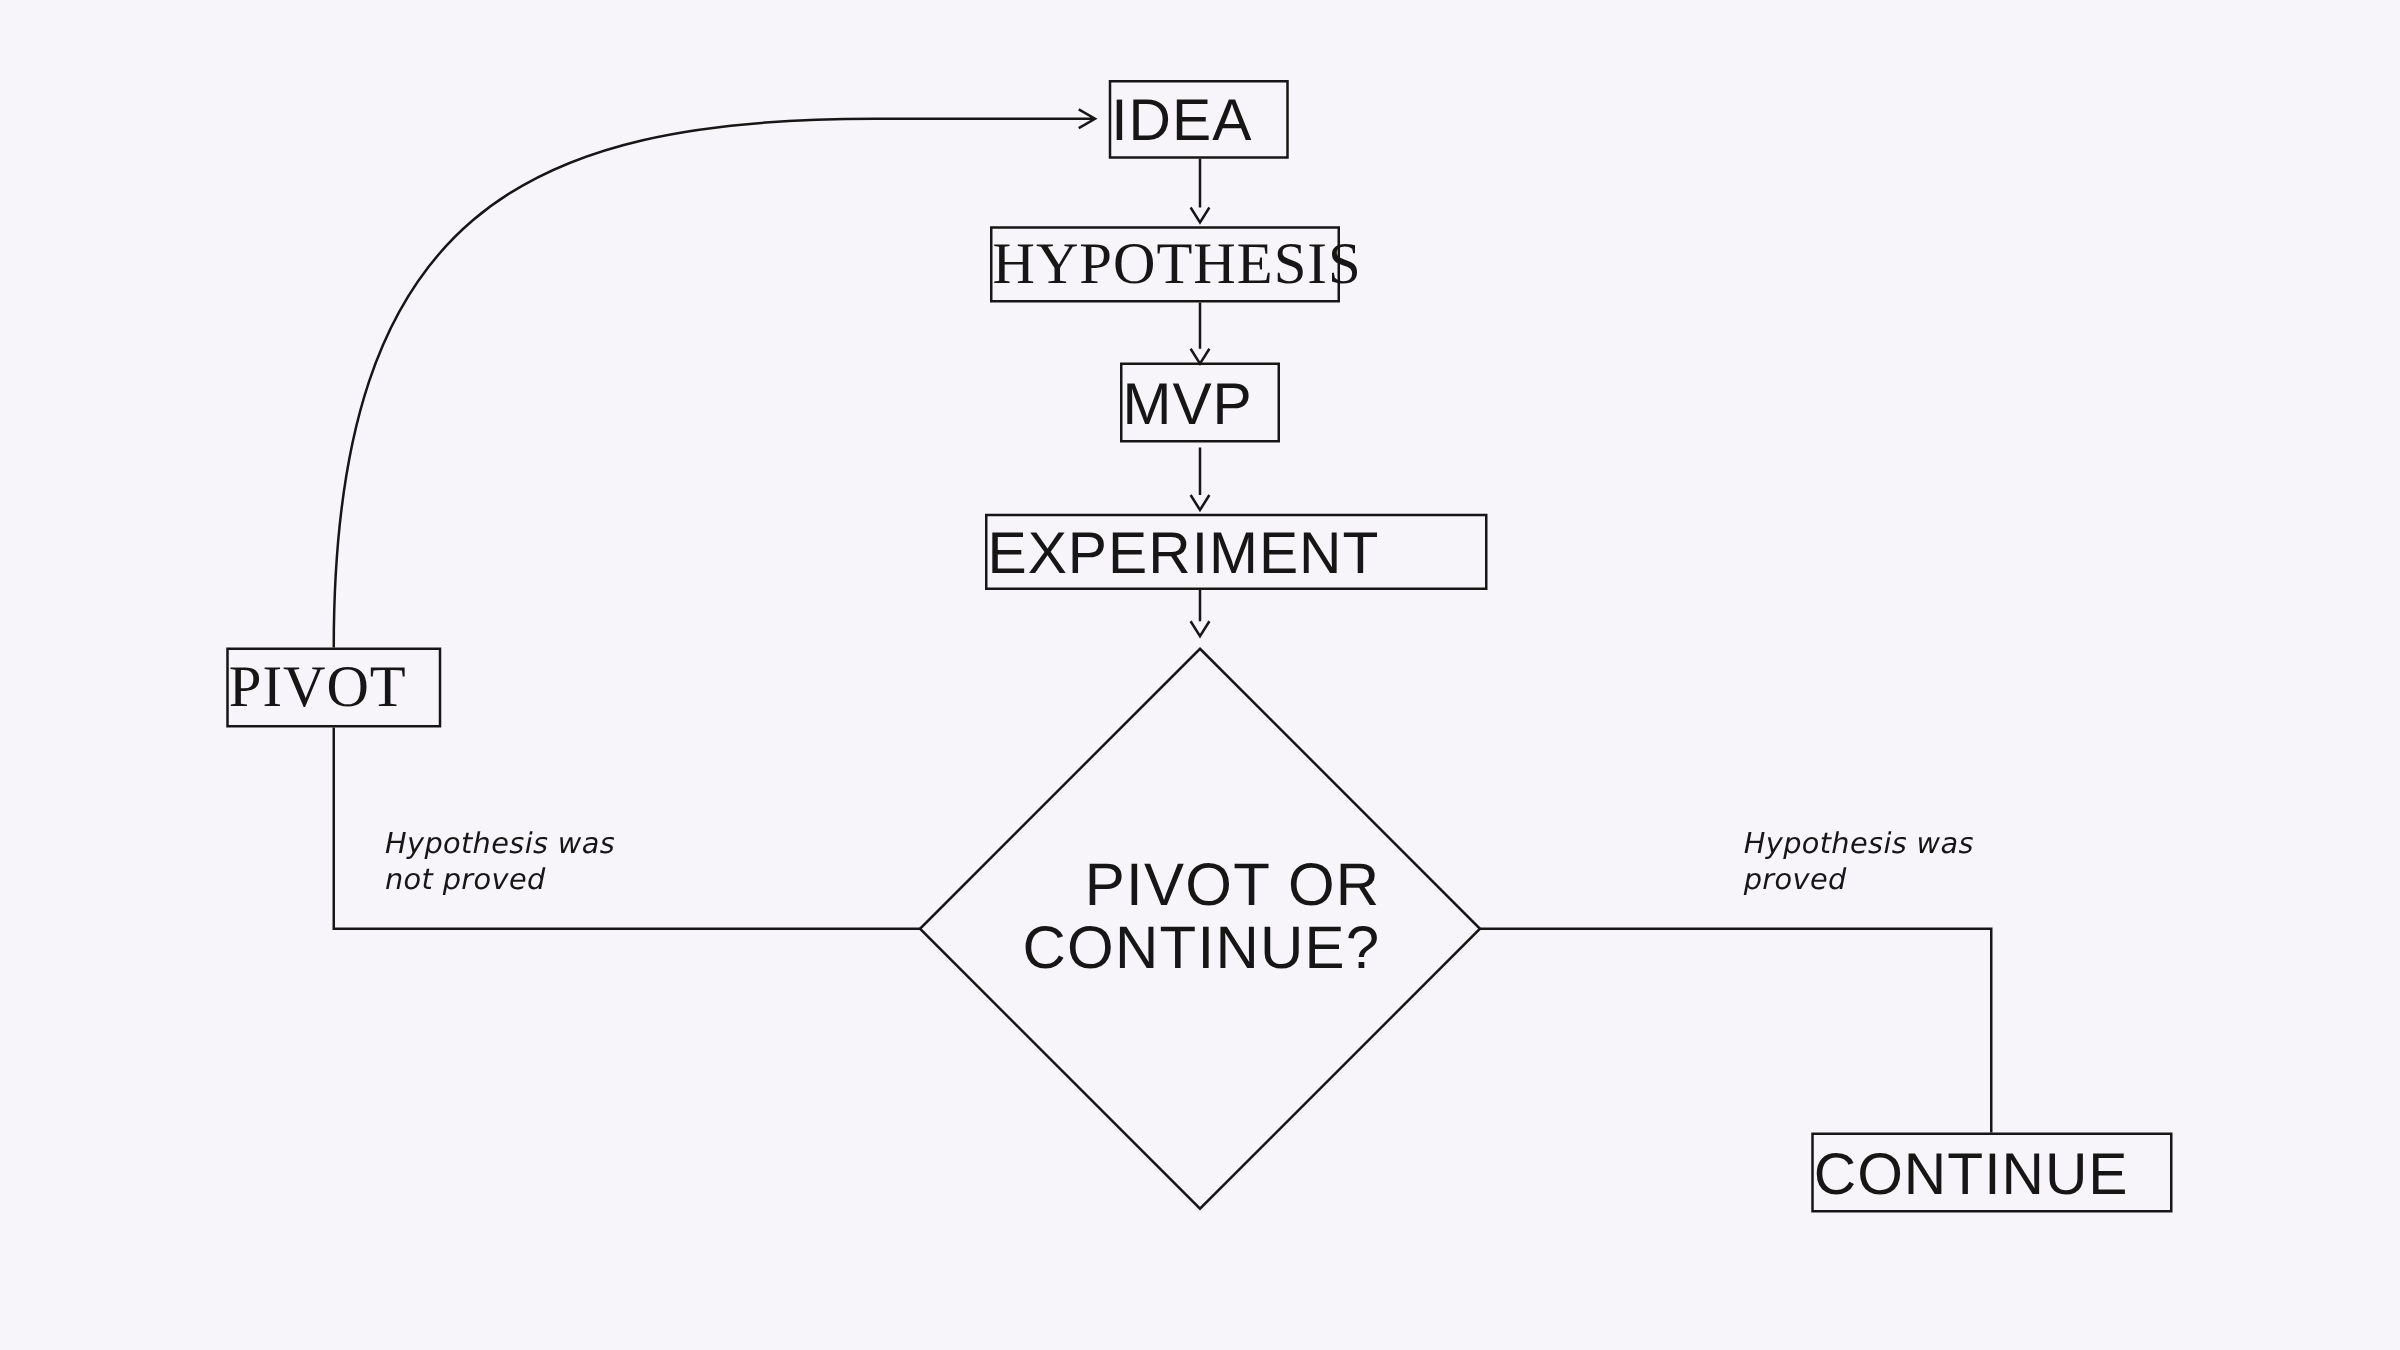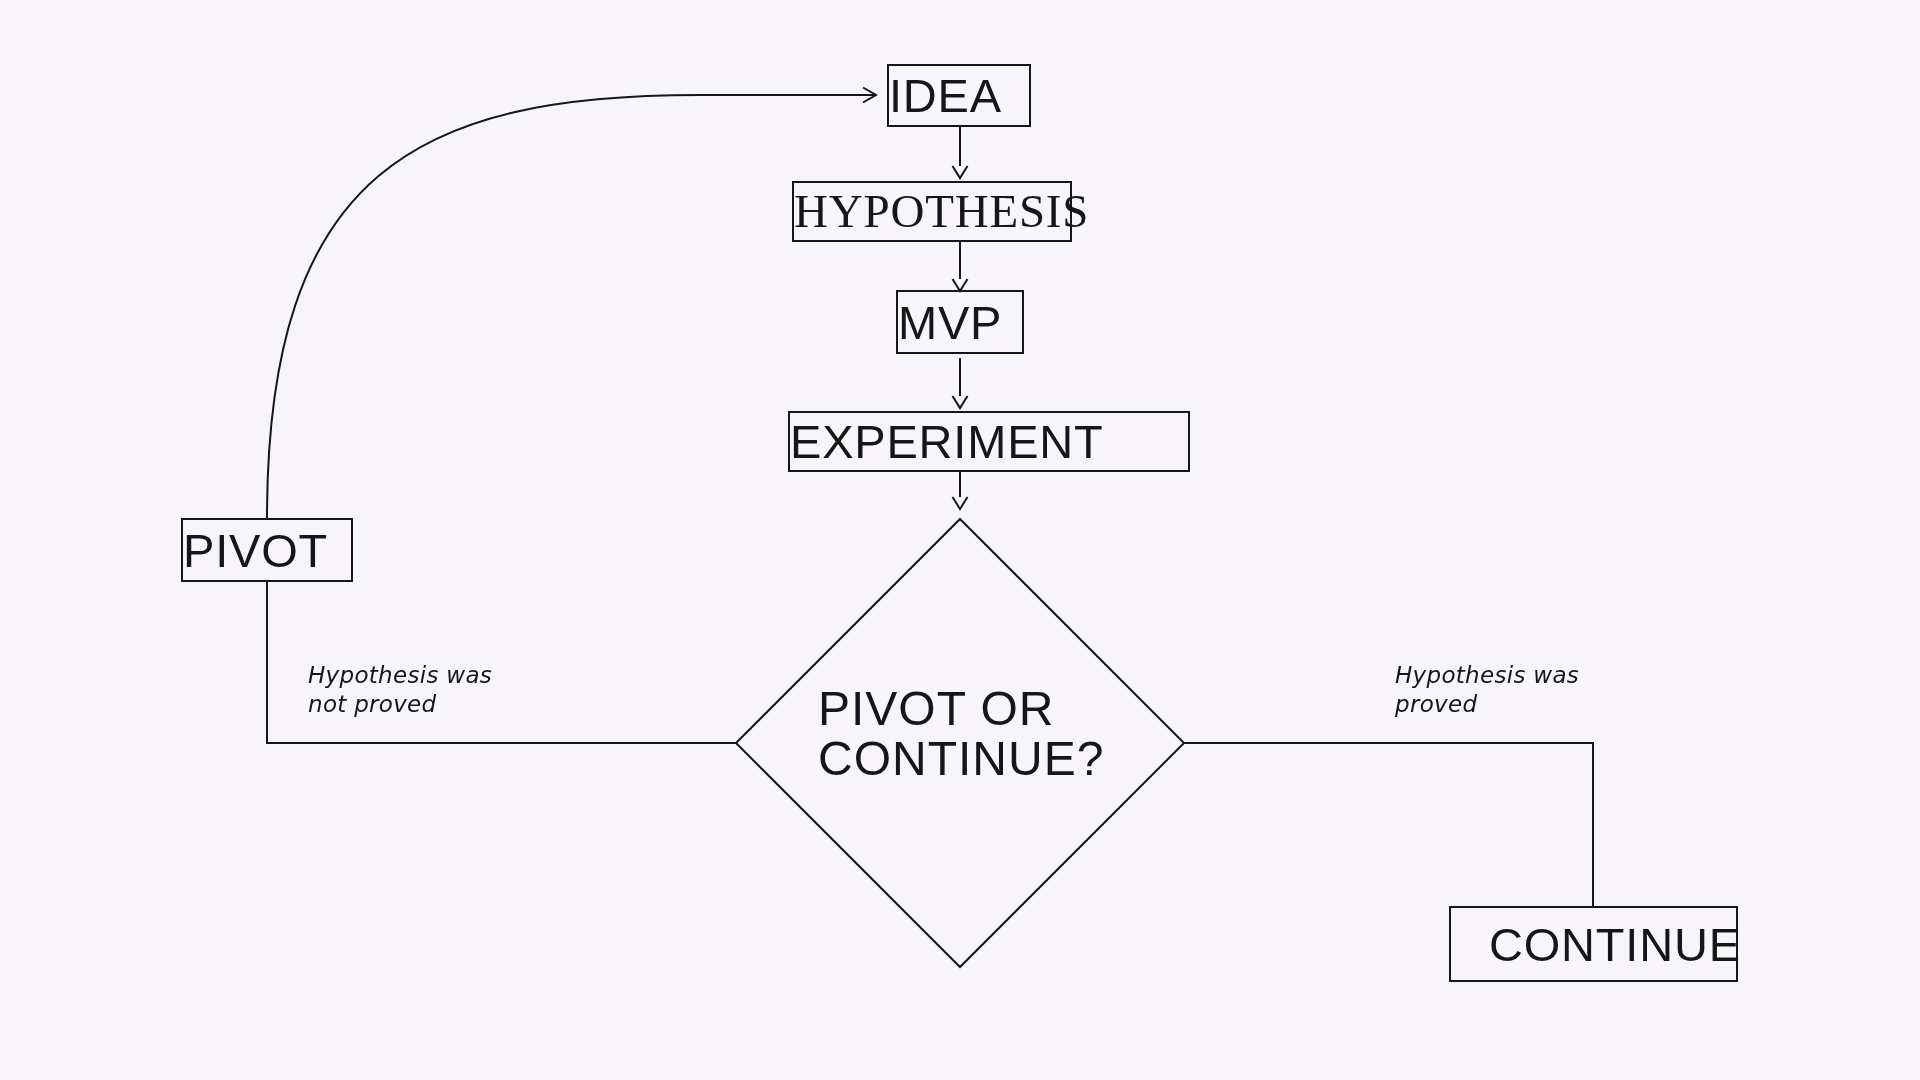--- a/index.html
+++ b/index.html
@@ -14,25 +14,25 @@
   .wires path, .wires polygon { fill: none; stroke: var(--ink, #161616); stroke-width: 2; }
   .node {
     position: absolute; display: flex; align-items: center; 
     border: 2.5px solid var(--ink, #161616);
     font-size: 47px; line-height: 1; letter-spacing: 0.8px; white-space: nowrap;
   }
   .node-idea       { left: 887px;  top: 64px;  width: 144px; height: 63px; }
   .node-hypothesis { left: 792px;  top: 181px; width: 280px; height: 61px; font-family: Liberation Serif, serif; }
   .node-mvp        { left: 896px;  top: 290px; width: 128px; height: 64px; }
   .node-experiment { left: 788px;  top: 411px; width: 402px; height: 61px; }
-  .node-pivot      { left: 181px;  top: 518px; width: 172px; height: 64px; }
-  .node-continue   { left: 1449px; top: 906px; width: 289px; height: 76px; padding-left: 38px; }
+  .node-pivot      { left: 181px;  top: 518px; width: 172px; height: 64px; font-family: Liberation Serif, serif; }
+  .node-continue   { left: 1449px; top: 906px; width: 289px; height: 64px; }
   .decision-text {
     position: absolute; left: 818px; top: 684px;
-    font-size: 48px; line-height: 50px; letter-spacing: 1px;
+    font-size: 48px; line-height: 50px; letter-spacing: 1px; text-align: right;
   }
   .edge-label {
     position: absolute; font-size: 23px; line-height: 29px; letter-spacing: 0.3px;
     font-family: "DejaVu Sans", sans-serif;
     font-style: italic;
   }
   .edge-label-left  { left: 308px;  top: 661px; }
   .edge-label-right { left: 1395px; top: 661px; }
 </style>
 </head>

